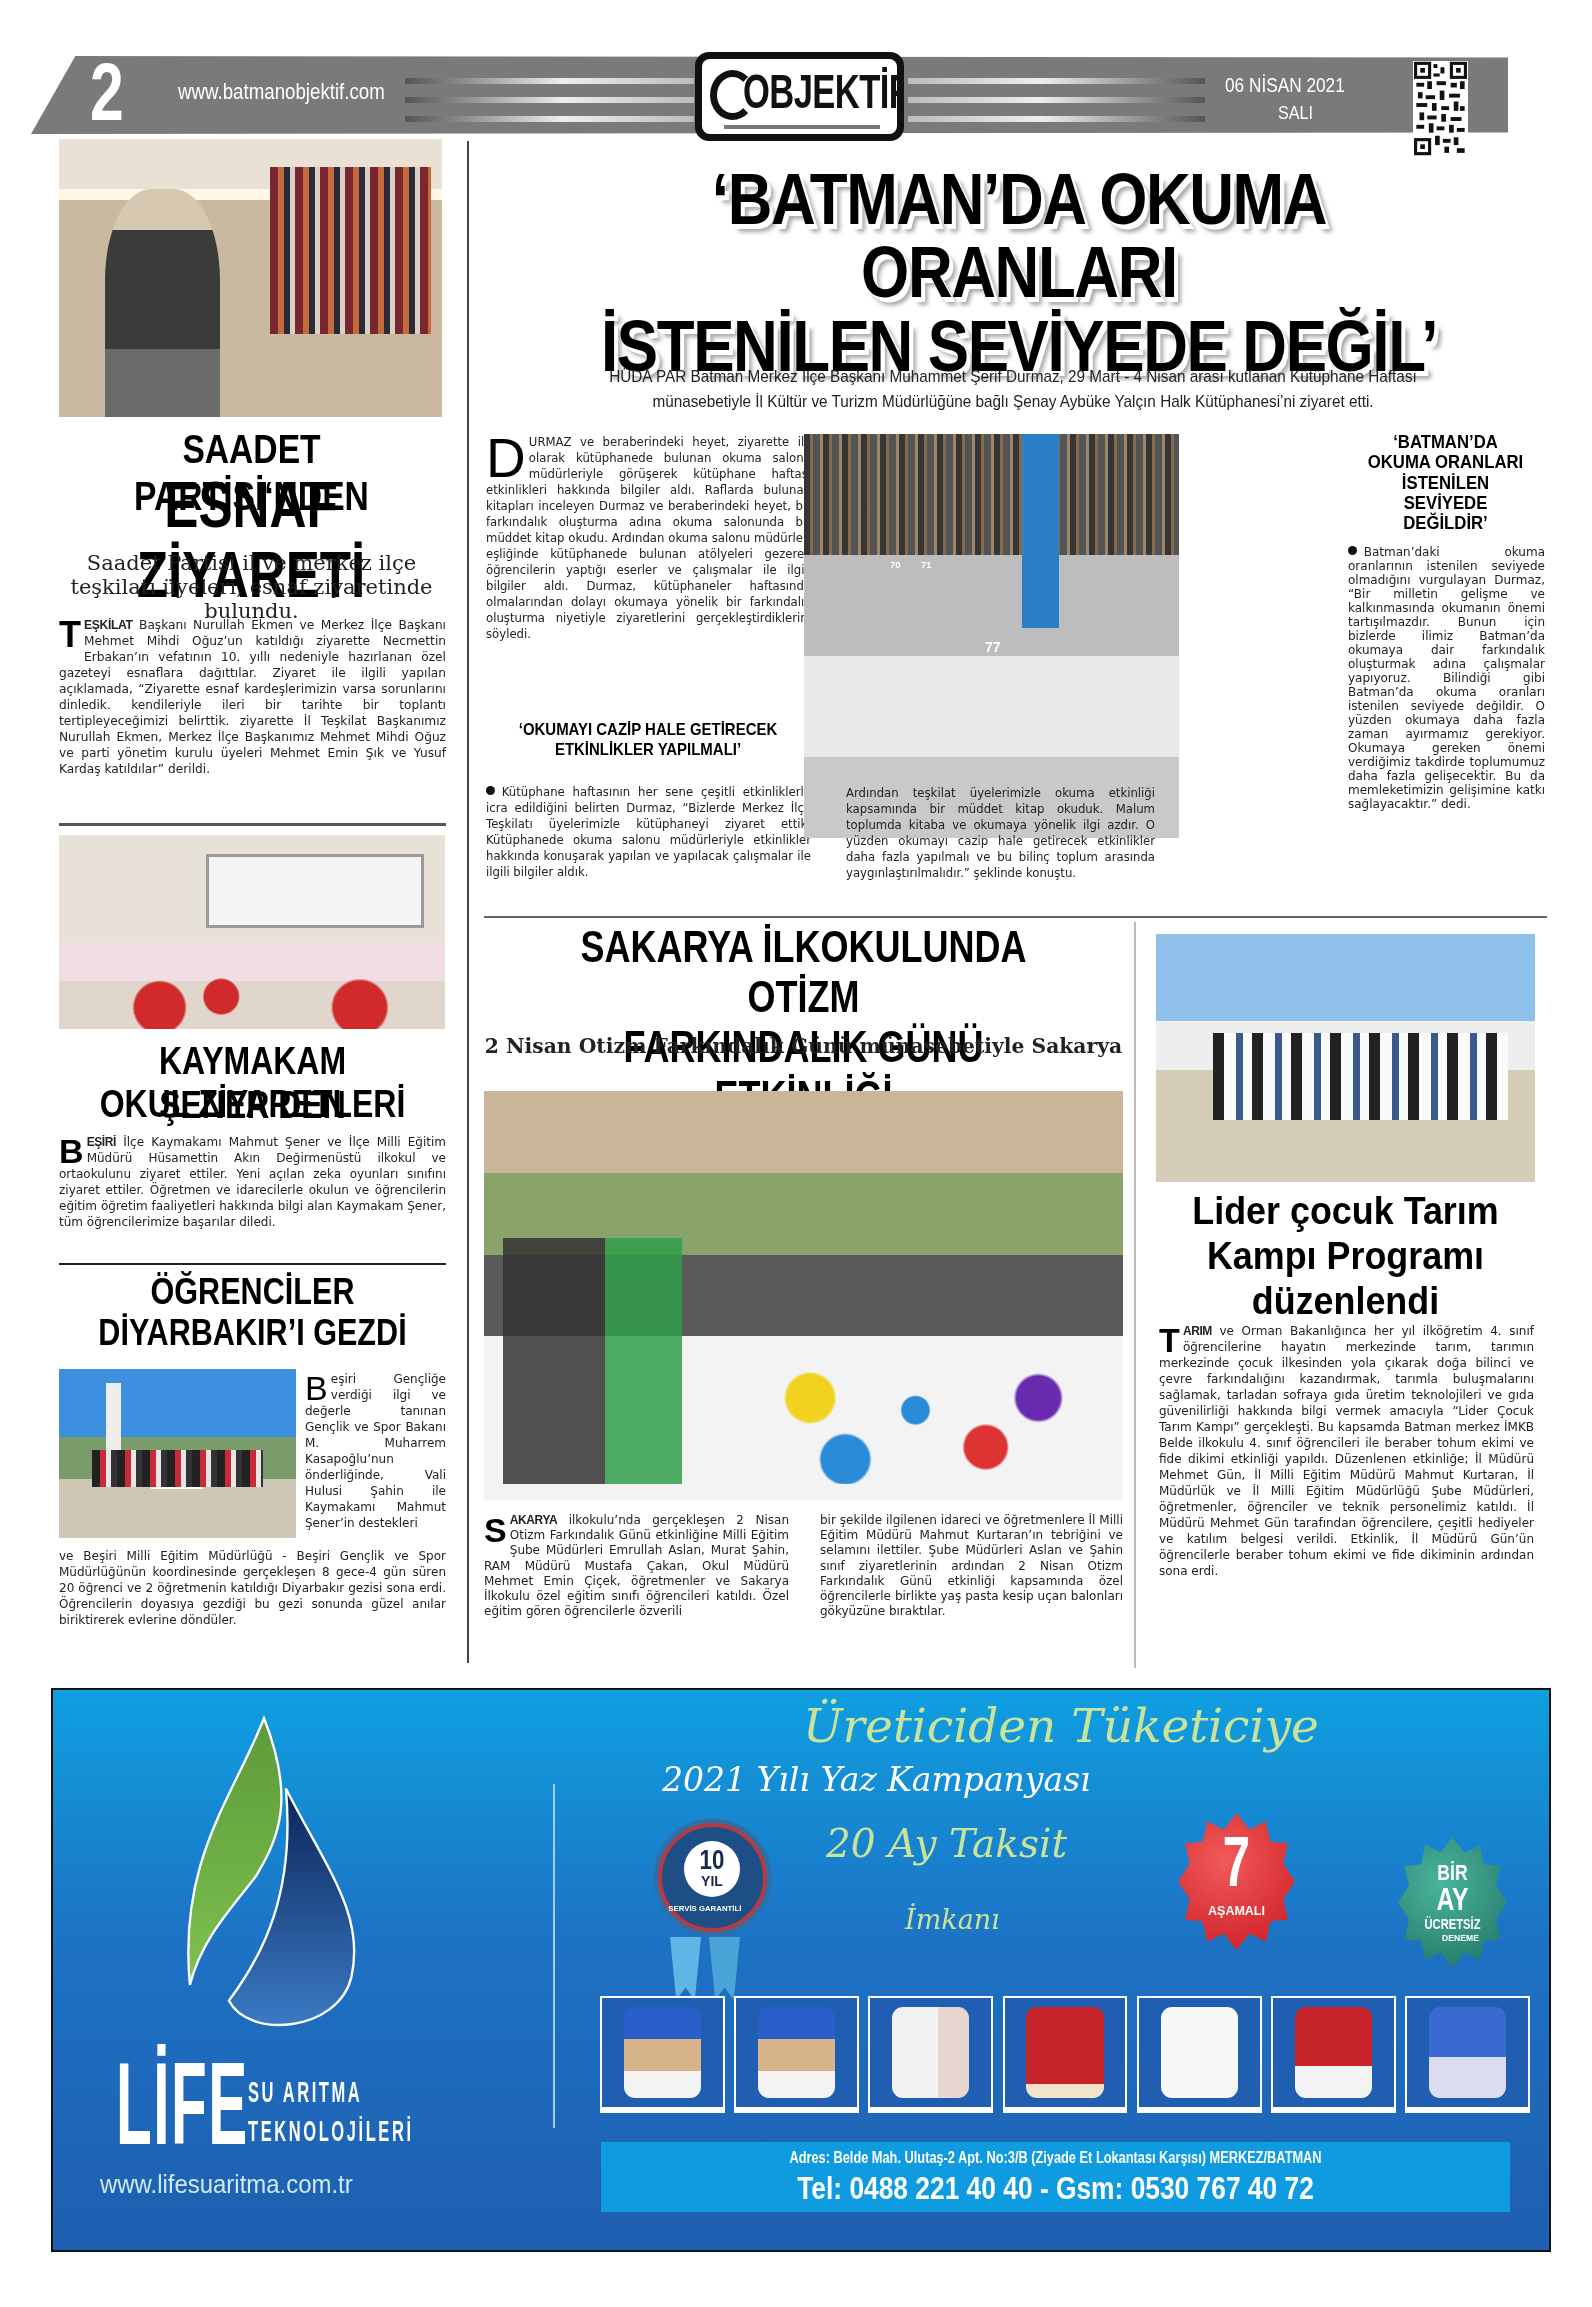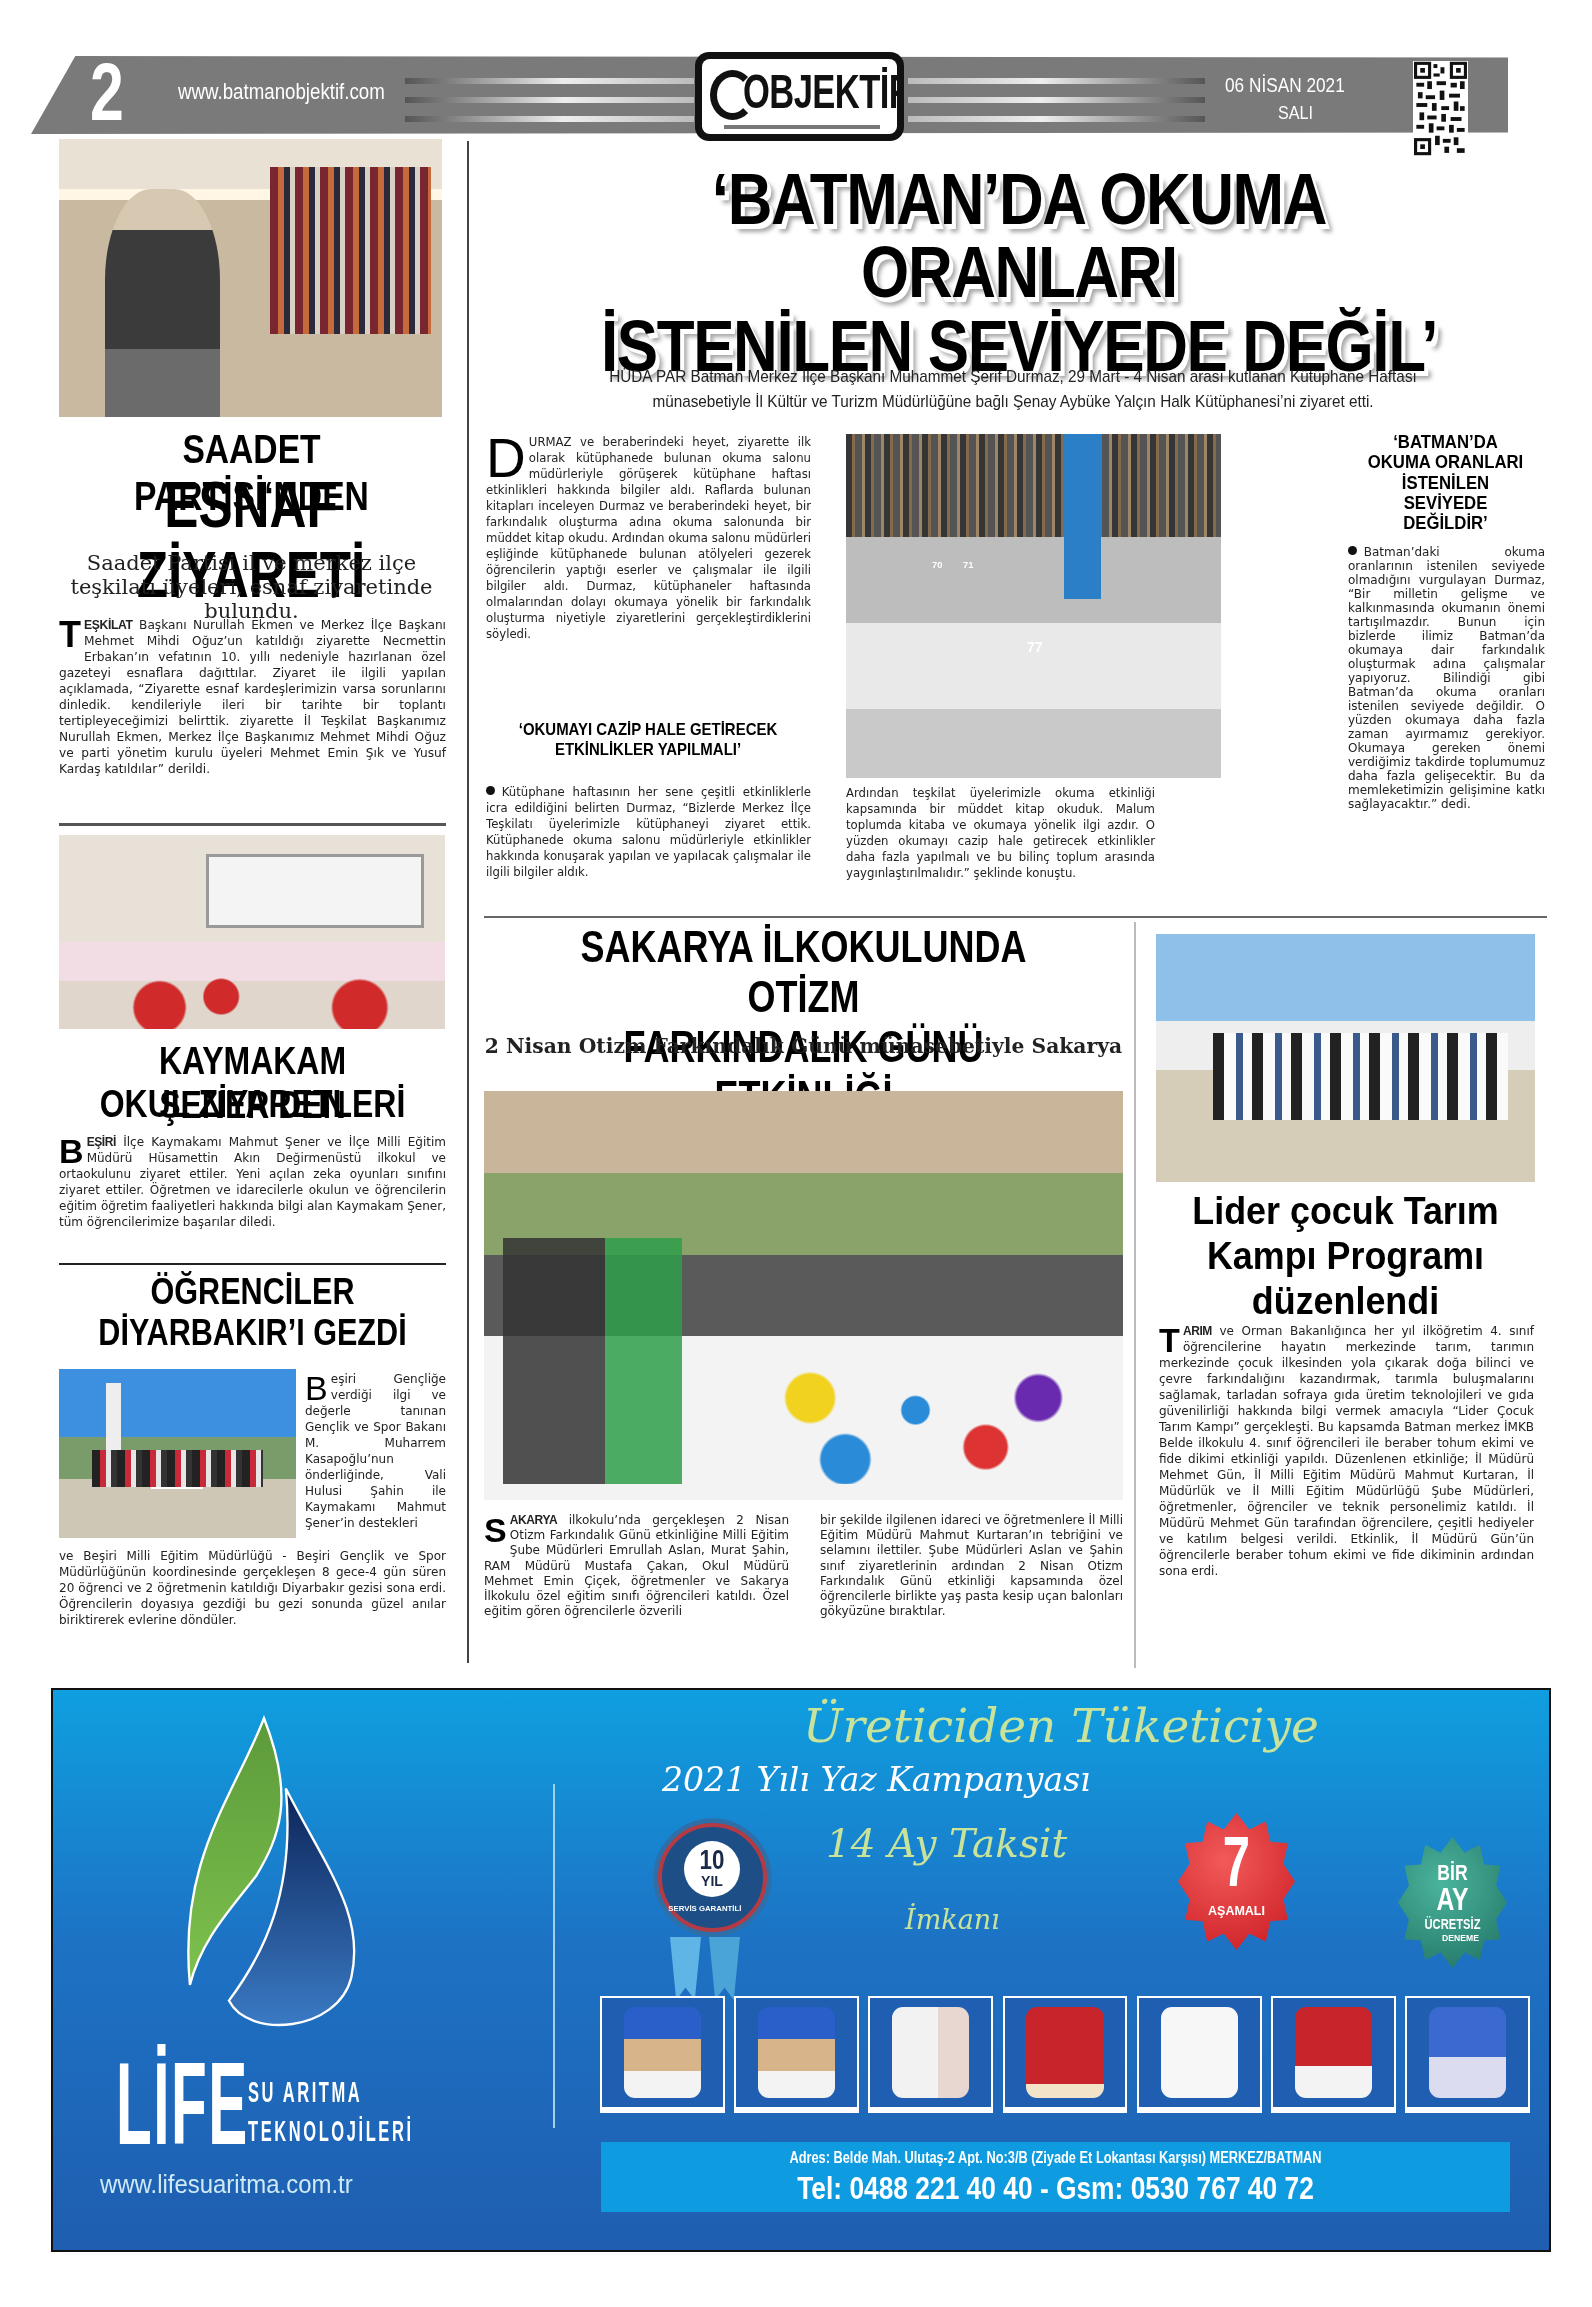--- a/index.html
+++ b/index.html
@@ -173,21 +173,21 @@
 </div>
 
 <div class="body-text abs" style="left:486px;top:434px;width:325px;font-size:11.7px;line-height:16px;">
   <span class="dropcap" style="font-size:55px;line-height:45px;font-weight:normal;">D</span><span>URMAZ ve beraberindeki heyet, ziyarette ilk olarak kütüphanede bulunan okuma salonu müdürleriyle görüşerek kütüphane haftası etkinlikleri hakkında bilgiler aldı. Raflarda bulunan kitapları inceleyen Durmaz ve beraberindeki heyet, bir farkındalık oluşturma adına okuma salonunda bir müddet kitap okudu. Ardından okuma salonu müdürleri eşliğinde kütüphanede bulunan atölyeleri gezerek öğrencilerin yaptığı eserler ve çalışmalar ile ilgili bilgiler aldı. Durmaz, kütüphaneler haftasında olmalarından dolayı okumaya yönelik bir farkındalık oluşturma niyetiyle ziyaretlerini gerçekleştirdiklerini söyledi.</span>
 </div>
 <div class="headline abs" style="left:484px;top:720px;width:328px;font-size:17px;line-height:20.3px;transform:scaleX(0.88);transform-origin:center top;">‘OKUMAYI CAZİP HALE GETİRECEK ETKİNLİKLER YAPILMALI’</div>
 <div class="body-text abs" style="left:486px;top:784px;width:325px;font-size:11.7px;line-height:16px;">
   <span class="bullet"></span><span>Kütüphane haftasının her sene çeşitli etkinliklerle icra edildiğini belirten Durmaz, “Bizlerde Merkez İlçe Teşkilatı üyelerimizle kütüphaneyi ziyaret ettik. Kütüphanede okuma salonu müdürleriyle etkinlikler hakkında konuşarak yapılan ve yapılacak çalışmalar ile ilgili bilgiler aldık.</span>
 </div>
 
-<div class="photo ph-library" style="left:846px;top:434px;width:375px;height:344px;text-align:center;">
+<div class="photo ph-library" style="left:804px;top:434px;width:375px;height:404px;text-align:center;">
   <div class="abs" style="left:86px;top:125px;font:bold 9.4px 'Liberation Sans',sans-serif;color:#fff;">70</div>
   <div class="abs" style="left:117px;top:125px;font:bold 9.4px 'Liberation Sans',sans-serif;color:#fff;">71</div>
   <div class="abs" style="left:181px;top:205px;font:bold 14px 'Liberation Sans',sans-serif;color:#fff;">77</div>
 </div>
 
 <div class="body-text abs" style="left:846px;top:785px;width:309px;font-size:11.7px;line-height:16px;">Ardından teşkilat üyelerimizle okuma etkinliği kapsamında bir müddet kitap okuduk. Malum toplumda kitaba ve okumaya yönelik ilgi azdır. O yüzden okumayı cazip hale getirecek etkinlikler daha fazla yapılmalı ve bu bilinç toplum arasında yaygınlaştırılmalıdır.” şeklinde konuştu.</div>
 
 <div class="headline abs" style="left:1348px;top:432px;width:195px;font-size:19px;line-height:20.3px;transform:scaleX(0.88);transform-origin:center top;">‘BATMAN’DA OKUMA ORANLARI İSTENİLEN SEVİYEDE DEĞİLDİR’</div>
 <div class="body-text abs" style="left:1348px;top:545px;width:197px;font-size:12px;line-height:14px;">
   <span class="bullet"></span><span>Batman’daki okuma oranlarının istenilen seviyede olmadığını vurgulayan Durmaz, “Bir milletin gelişme ve kalkınmasında okumanın önemi tartışılmazdır. Bunun için bizlerde ilimiz Batman’da okumaya dair farkındalık oluşturmak adına çalışmalar yapıyoruz. Bilindiği gibi Batman’da okuma oranları istenilen seviyede değildir. O yüzden okumaya daha fazla zaman ayırmamız gerekiyor. Okumaya gereken önemi verdiğimiz takdirde toplumumuz daha fazla gelişecektir. Bu da memleketimizin gelişimine katkı sağlayacaktır.” dedi.</span>
@@ -239,21 +239,21 @@
 
   <div class="abs" style="left:63px;top:355px;font:bold 117px/1 'Liberation Sans',sans-serif;color:#fff;transform:scaleX(0.5);transform-origin:left top;letter-spacing:3.1px;">LİFE</div>
   <div class="abs" style="left:195px;top:387px;font:bold 30px/1 'Liberation Sans',sans-serif;color:#fff;transform:scaleX(0.55);transform-origin:left top;letter-spacing:4.7px;">SU ARITMA</div>
   <div class="abs" style="left:195px;top:426px;font:bold 30px/1 'Liberation Sans',sans-serif;color:#fff;transform:scaleX(0.55);transform-origin:left top;letter-spacing:4.7px;">TEKNOLOJİLERİ</div>
   <div class="abs" style="left:47px;top:481px;font:26.6px/1 'Liberation Sans',sans-serif;color:#cfe9f5;transform:scaleX(0.9);transform-origin:left top;">www.lifesuaritma.com.tr</div>
 
   <div class="ad-divider"></div>
 
   <div class="ad-script" style="left:750px;top:7.8px;font-size:47px;color:#c9e49a;">Üreticiden Tüketiciye</div>
   <div class="ad-script" style="left:609px;top:70px;font-size:33px;color:#fff;">2021 Yılı Yaz Kampanyası</div>
-  <div class="ad-script" style="left:773px;top:131px;font-size:39px;color:#c9e49a;">14 Ay Taksit</div>
+  <div class="ad-script" style="left:773px;top:131px;font-size:39px;color:#c9e49a;">20 Ay Taksit</div>
   <div class="ad-script" style="left:852px;top:181px;font-size:27px;color:#c9e49a;margin-top:33px;">İmkanı</div>
 
   <div class="abs" style="left:605px;top:133px;width:109px;height:109px;border-radius:50%;background:#1d4f86;border:4.7px solid #b43a44;box-shadow:0 0 0 4.7px #2f6fa8;">
     <div class="abs" style="left:22px;top:14px;width:56px;height:56px;border-radius:50%;background:#fff;text-align:center;">
       <div style="font:bold 28px/1 'Liberation Sans',sans-serif;color:#1a2b4a;padding-top:4.7px;transform:scaleX(.8);">10</div>
       <div style="font:bold 14px/1 'Liberation Sans',sans-serif;color:#1a2b4a;">YIL</div>
     </div>
     <div class="abs" style="left:6.3px;top:78px;width:92px;text-align:left;font:bold 7.8px/1 'Liberation Sans',sans-serif;color:#fff;">SERVİS GARANTİLİ</div>
   </div>
   <div class="abs" style="left:617px;top:247px;width:31px;height:63px;background:#5fb6e6;clip-path:polygon(0 0,100% 0,80% 100%,50% 80%,20% 100%);"></div>

